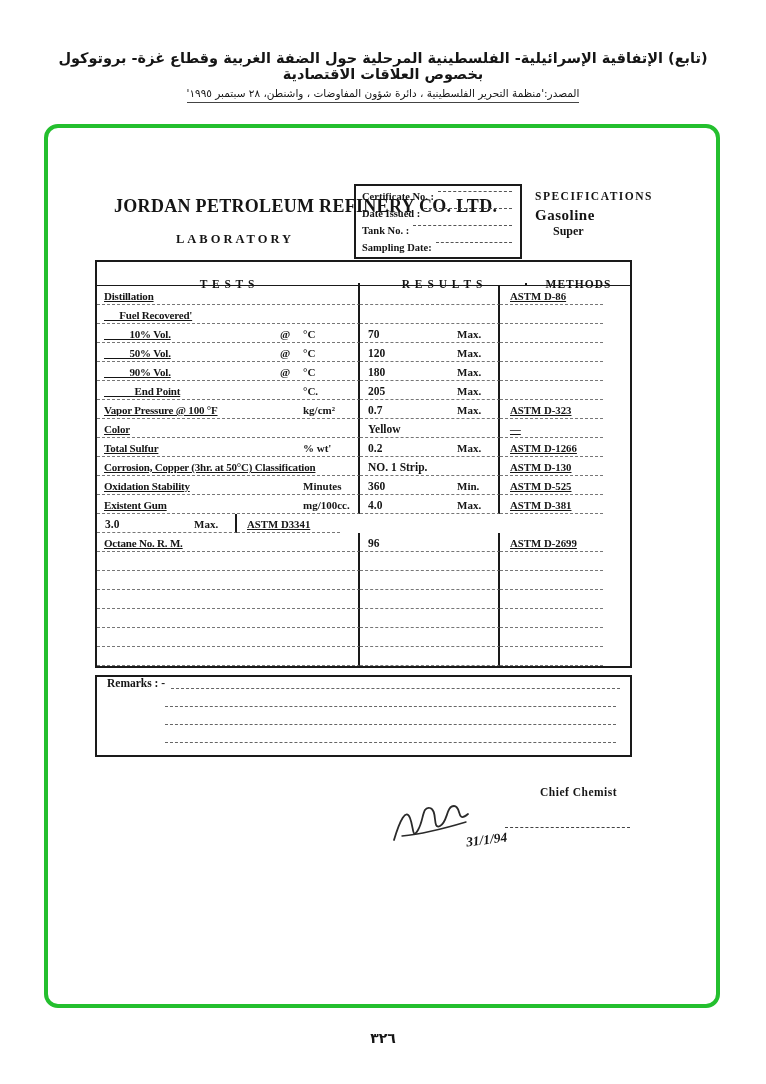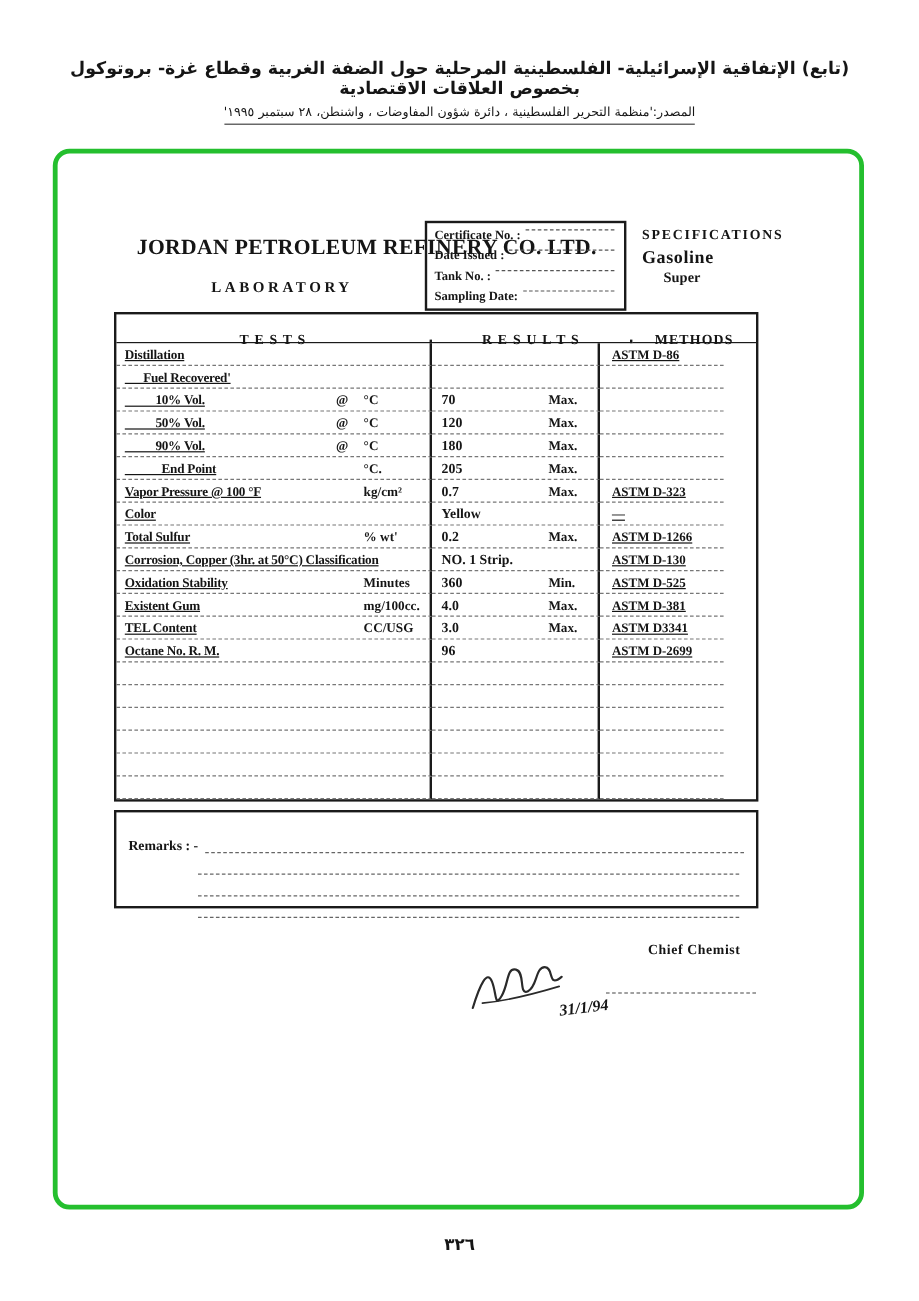--- a/index.html
+++ b/index.html
@@ -55,21 +55,21 @@
   .c-methods { width:103px; border-right:none; padding:0 0 2px 10px;
                font-size:10.8px; font-weight:bold; white-space:nowrap; }
   .t-name { white-space:pre; font-size:11px; font-weight:bold; letter-spacing:-0.2px; }
   .t-at   { position:absolute; left:183px; bottom:2px; font-size:11px; font-weight:bold; }
   .t-unit { position:absolute; left:206px; bottom:2px; font-size:11px; font-weight:bold; white-space:nowrap; }
   .r-val  { position:absolute; left:8px;  bottom:2px; font-size:11.5px; font-weight:bold; white-space:nowrap; }
   .r-qual { position:absolute; left:97px; bottom:2px; font-size:11px; font-weight:bold; }
 
   
   .remarks { position:absolute; left:47px; top:547px; width:537px; height:82px;
-             border:2px solid #1a1a1a; padding:22px 10px; }
+             border:2px solid #1a1a1a; padding:0 10px; }
   .remarks-first { display:flex; align-items:flex-end; }
   .remarks-label { font-size:11.5px; font-weight:bold; white-space:nowrap; }
   .r-line { border-bottom:1px dashed #666; height:12px; }
   .remarks-first .r-line { flex:1; margin-left:6px; }
   .r-line.extra { margin:6px 4px 0 58px; }
 
   
   .chief    { position:absolute; left:492px; top:658px; font-size:11.5px; font-weight:bold; letter-spacing:0.5px; }
   .sig-line { position:absolute; left:457px; top:699px; width:125px; border-bottom:1.5px dashed #444; }
   .sig-svg  { position:absolute; left:340px; top:672px; }
@@ -306,25 +306,20 @@
           <div class="cell c-results">
             <span class="r-val">4.0</span>
             <span class="r-qual">Max.</span>
           </div>
           <div class="cell c-methods">
             <span>ASTM D-381</span>
           </div>
         </div>
 
         <div class="row">
-          <div class="cell c-tests">
-            <span class="t-name">TEL Content</span>
-            <span class="t-at"></span>
-            <span class="t-unit">CC/USG</span>
-          </div>
           <div class="cell c-results">
             <span class="r-val">3.0</span>
             <span class="r-qual">Max.</span>
           </div>
           <div class="cell c-methods">
             <span>ASTM D3341</span>
           </div>
         </div>
 
         <div class="row">

